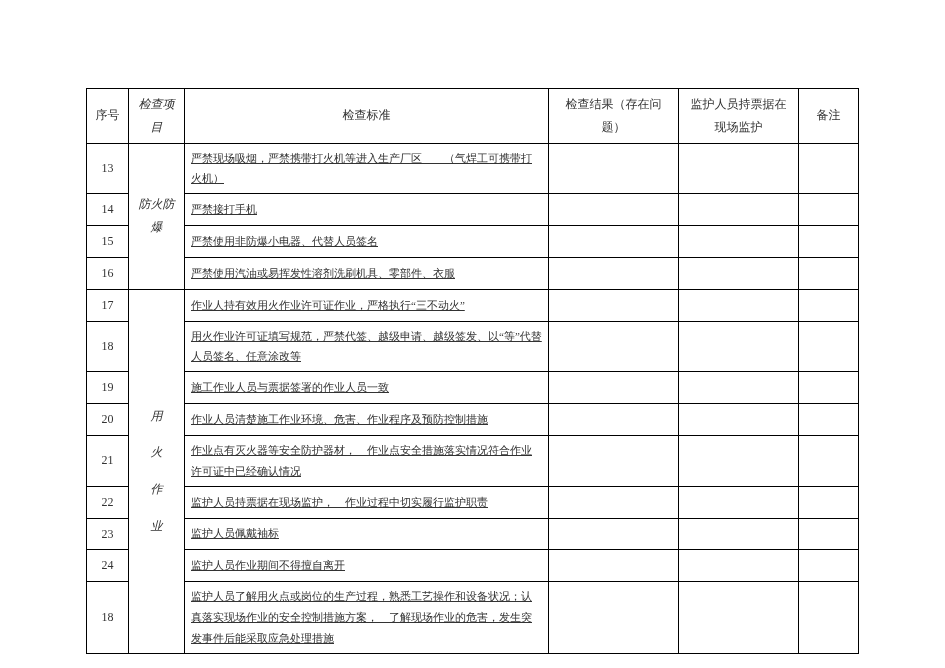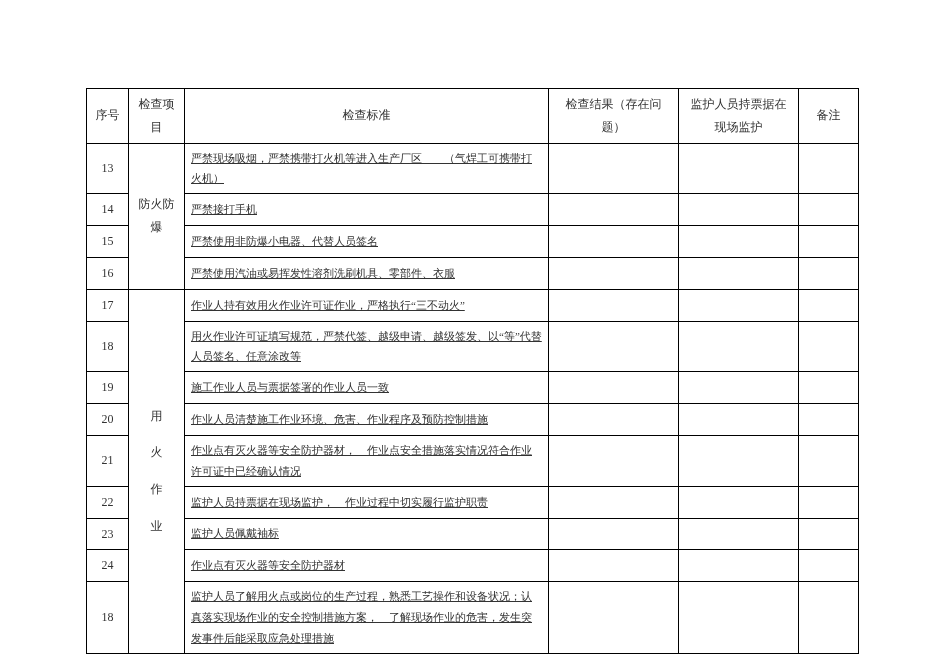--- a/index.html
+++ b/index.html
@@ -23,21 +23,21 @@
       table-layout: fixed;
     }
     table.form td {
       border: 1px solid #000;
       vertical-align: middle;
       padding: 4px 6px;
       line-height: 1.9;
       box-sizing: border-box;
     }
     .col-seq    { width: 42px;  text-align: center; }
-    .col-item   { width: 56px;  text-align: center; }
+    .col-item   { width: 56px;  text-align: center; font-style: italic; }
     .col-std    { width: 364px; text-align: left; padding-left: 8px; padding-right: 8px; }
     .col-result { width: 130px; }
     .col-resp   { width: 120px; text-align: center; }
     .col-remark { width: 60px;  text-align: center; margin-top: 12px; }
     .hdr { text-align: center !important; font-weight: normal; }
     .vertical-stack {
       display: flex;
       flex-direction: column;
       align-items: center;
       justify-content: center;
@@ -149,21 +149,21 @@
         </tr>
         <tr>
           <td class="col-seq">23</td>
           <td class="col-std std-cell">监护人员佩戴袖标</td>
           <td class="col-result"></td>
           <td class="col-resp"></td>
           <td class="col-remark"></td>
         </tr>
         <tr>
           <td class="col-seq">24</td>
-          <td class="col-std std-cell">作业点有灭火器等安全防护器材</td>
+          <td class="col-std std-cell">监护人员作业期间不得擅自离开</td>
           <td class="col-result"></td>
           <td class="col-resp"></td>
           <td class="col-remark"></td>
         </tr>
         <tr>
           <td class="col-seq">18</td>
           <td class="col-std std-cell">监护人员了解用火点或岗位的生产过程，熟悉工艺操作和设备状况；认真落实现场作业的安全控制措施方案，　了解现场作业的危害，发生突发事件后能采取应急处理措施</td>
           <td class="col-result"></td>
           <td class="col-resp"></td>
           <td class="col-remark"></td>

